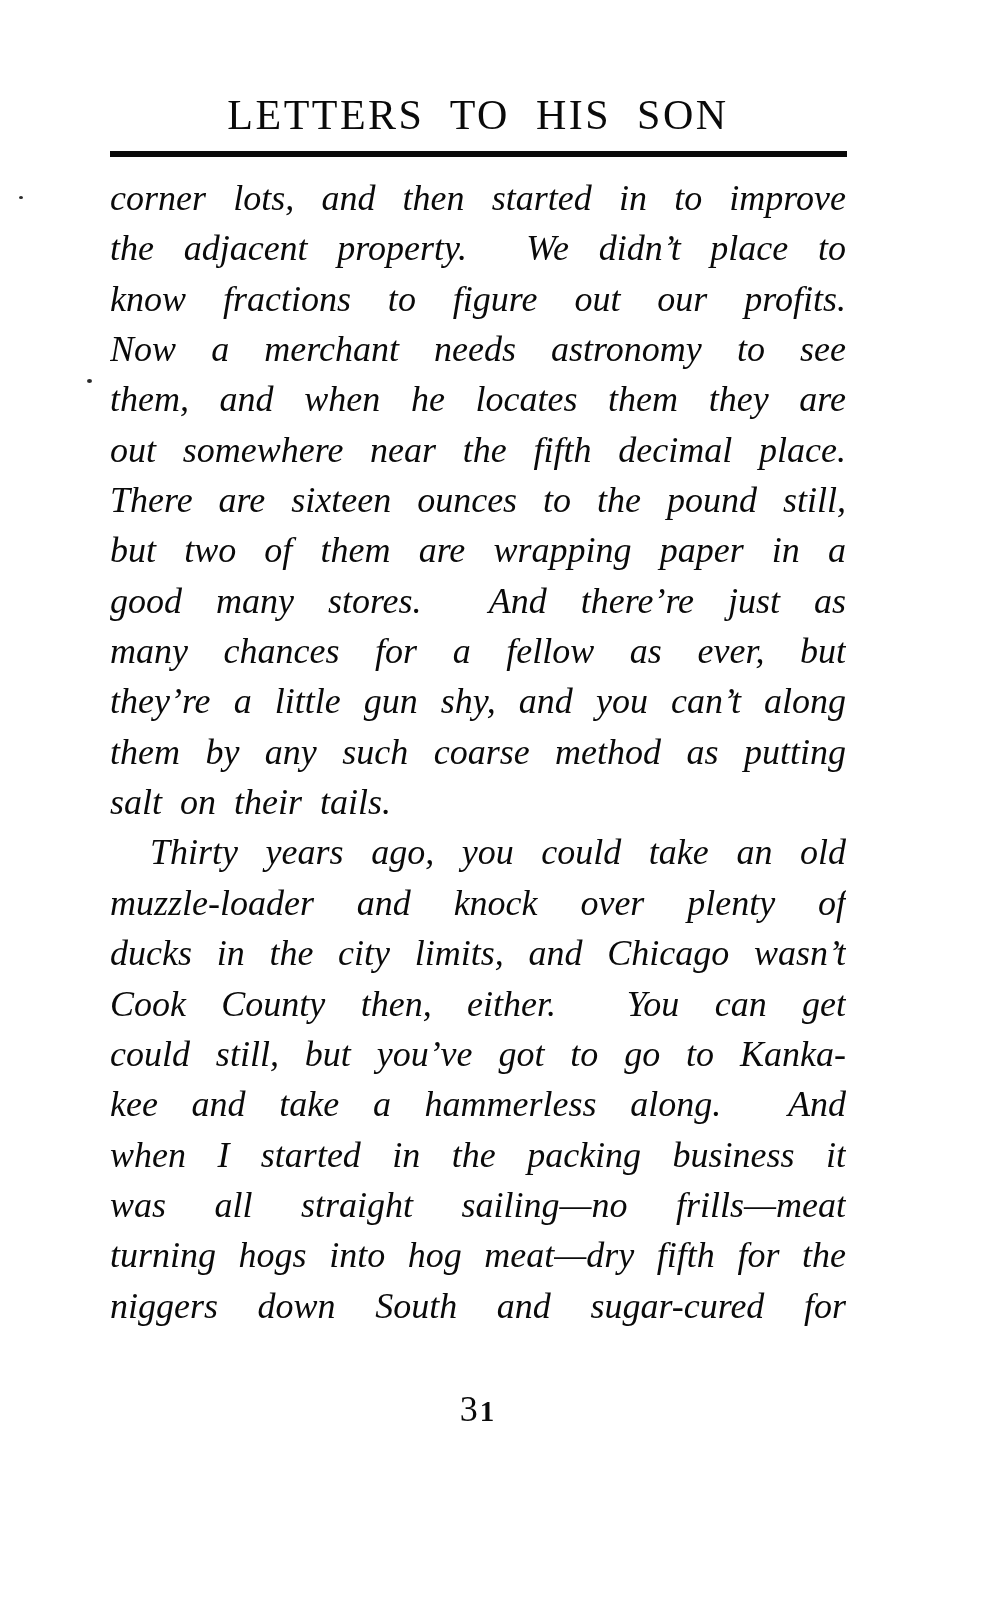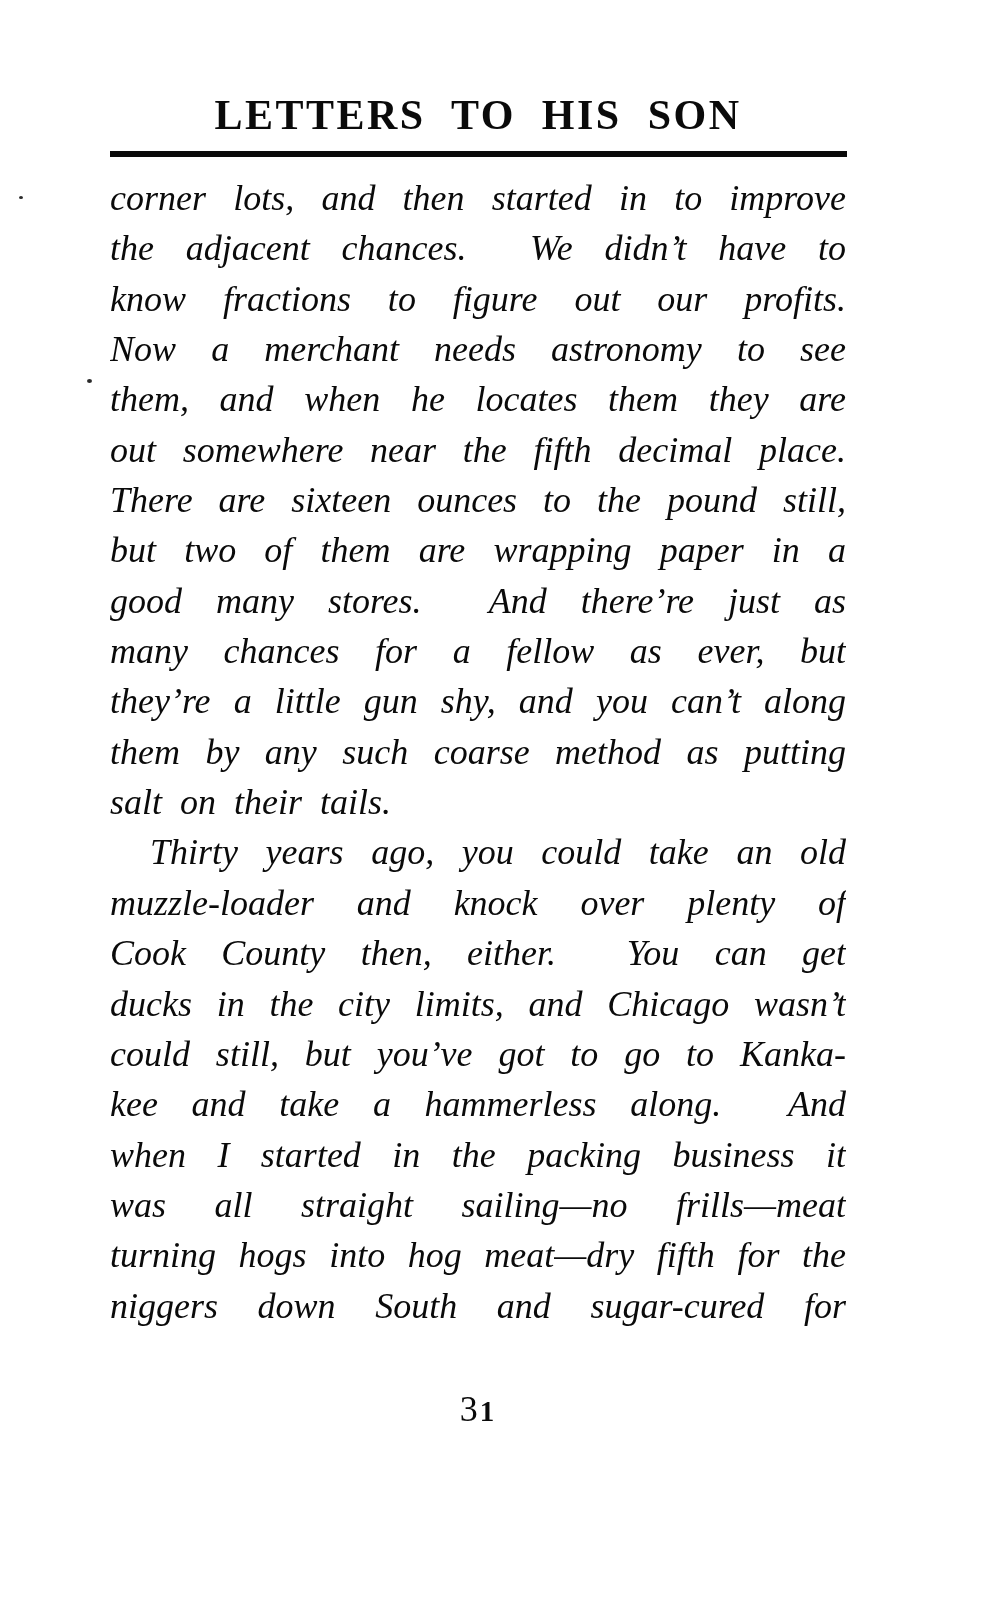--- a/index.html
+++ b/index.html
@@ -16,21 +16,21 @@
     font-family: "Liberation Serif", serif;
     color: #0a0a0a;
   }
   .running-head {
     position: absolute;
     top: 88px;
     left: 110px;
     width: 736px;
     text-align: center;
     font-size: 42px;
-    font-weight: bold;
+    font-weight: normal;
     letter-spacing: 2.5px;
     word-spacing: 13px;
     line-height: 54px;
     white-space: nowrap;
   }
   .head-rule {
     position: absolute;
     top: 151px;
     left: 110px;
     width: 737px;
@@ -92,36 +92,36 @@
 
   <div class="ink-speck speck-1"></div>
   <div class="ink-speck speck-2"></div>
 
   <div class="running-head">LETTERS TO HIS SON</div>
 
   <div class="head-rule"></div>
 
   <div class="body-text">
     <div class="line">corner lots, and then started in to improve</div>
-    <div class="line">the adjacent chances.  We didn’t have to</div>
+    <div class="line">the adjacent property.  We didn’t place to</div>
     <div class="line">know fractions to figure out our profits.</div>
     <div class="line">Now a merchant needs astronomy to see</div>
     <div class="line">them, and when he locates them they are</div>
     <div class="line">out somewhere near the fifth decimal place.</div>
     <div class="line">There are sixteen ounces to the pound still,</div>
     <div class="line">but two of them are wrapping paper in a</div>
     <div class="line">good many stores.  And there’re just as</div>
     <div class="line">many chances for a fellow as ever, but</div>
     <div class="line">they’re a little gun shy, and you can’t along</div>
     <div class="line">them by any such coarse method as putting</div>
     <div class="line paragraph-end">salt on their tails.</div>
     <div class="line indent">Thirty years ago, you could take an old</div>
     <div class="line">muzzle-loader and knock over plenty of</div>
+    <div class="line">ducks in the city limits, and Chicago wasn’t</div>
     <div class="line">Cook County then, either.  You can get</div>
-    <div class="line">ducks in the city limits, and Chicago wasn’t</div>
     <div class="line">could still, but you’ve got to go to Kanka-</div>
     <div class="line">kee and take a hammerless along.  And</div>
     <div class="line">when I started in the packing business it</div>
     <div class="line">was all straight sailing—no frills—meat</div>
     <div class="line">turning hogs into hog meat—dry fifth for the</div>
     <div class="line">niggers down South and sugar-cured for</div>
   </div>
 
   <div class="page-number">31</div>
 

